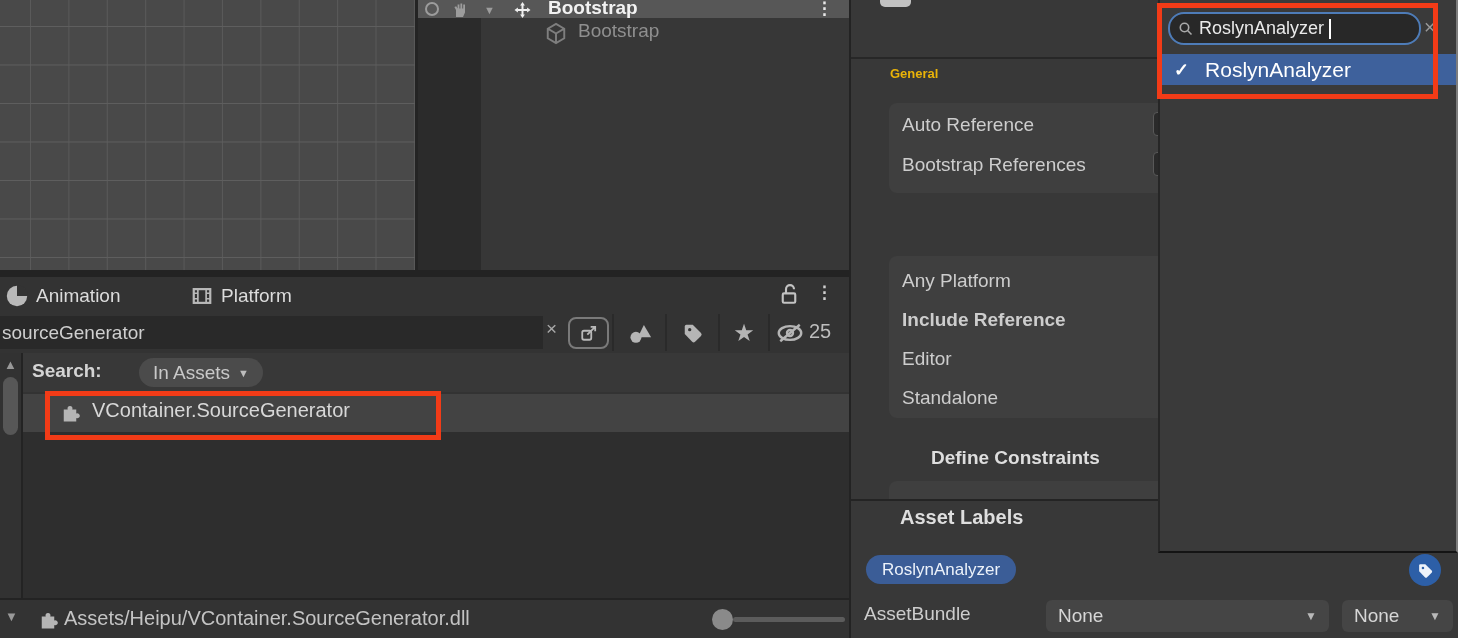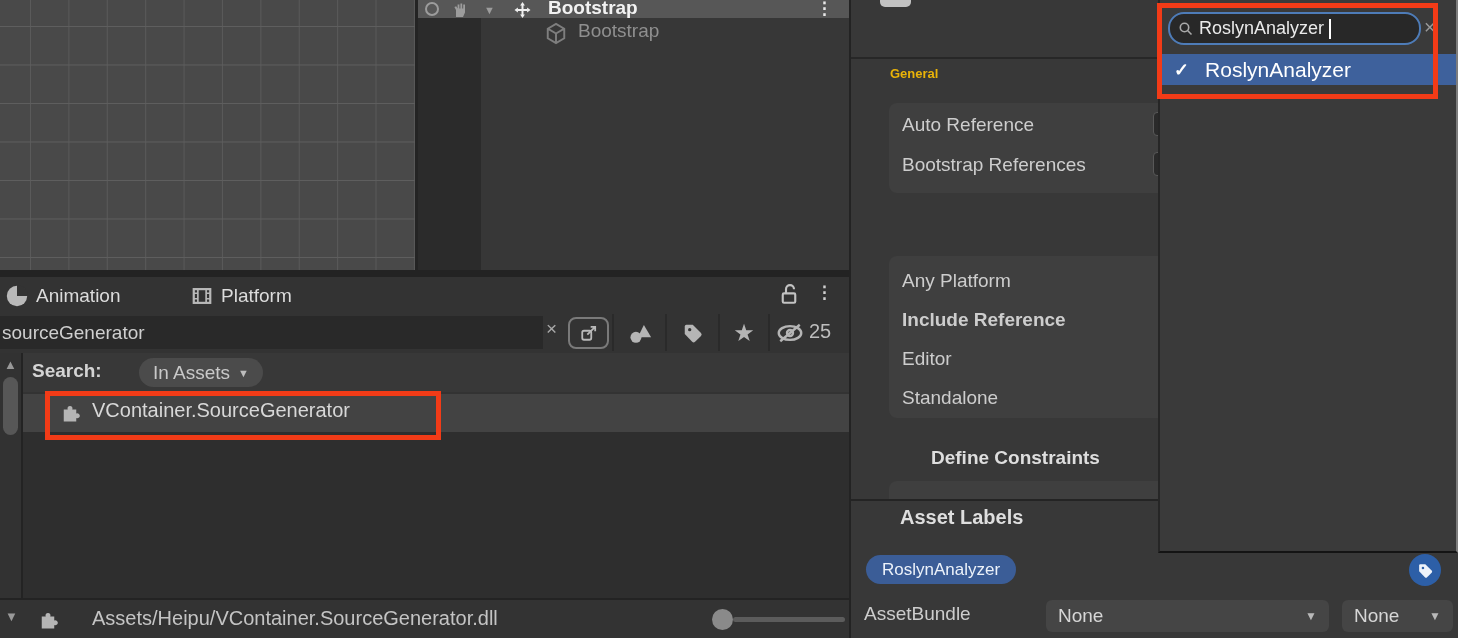--- a/index.html
+++ b/index.html
@@ -56,21 +56,21 @@
   #result-icon{left:37px;top:7px;}
   #result-label{left:69px;top:5px;color:#d8d8d8;font-size:20px;text-align:center;}
   #results-bg{left:23px;top:162px;width:826px;height:166px;background:#2e2e2e;}
   #scrollbar{left:0;top:83px;width:21px;height:245px;background:#323232;}
   #scroll-divider{left:21px;top:83px;width:2px;height:245px;background:#232323;}
   #scroll-up{left:4px;top:4px;color:#999;font-size:13px;}
   #scroll-thumb{left:3px;top:24px;width:15px;height:58px;background:#575757;border-radius:8px;}
   #bottom-bar{left:0;top:328px;width:849px;height:40px;background:#333;border-top:2px solid #232323;}
   #scroll-down{left:5px;top:9px;color:#999;font-size:13px;}
   #path-icon{left:38px;top:8px;}
-  #path-label{left:64px;top:7px;color:#c4c4c4;font-size:20px;white-space:nowrap;margin-left:28px;}
+  #path-label{left:64px;top:7px;color:#c4c4c4;font-size:20px;white-space:nowrap;}
   #zoom-knob{left:712px;top:9px;width:21px;height:21px;border-radius:50%;background:#8a8a8a;}
   #zoom-track{left:733px;top:17px;width:112px;height:5px;background:#5c5c5c;border-radius:3px;}
 
   
   #inspector{left:851px;top:0;width:607px;height:638px;background:#383838;}
   #insp-topshape{left:29px;top:0;width:31px;height:7px;background:#c2c2c2;border-radius:0 0 5px 5px;}
   #insp-sep1{left:0;top:57px;width:607px;height:2px;background:#272727;}
   #general-title{left:39px;top:66px;font-size:13px;font-weight:bold;color:#eab308;}
   .insp-box{left:38px;width:562px;background:#3f3f3f;border-radius:8px;}
   #general-box{top:103px;height:90px;}

